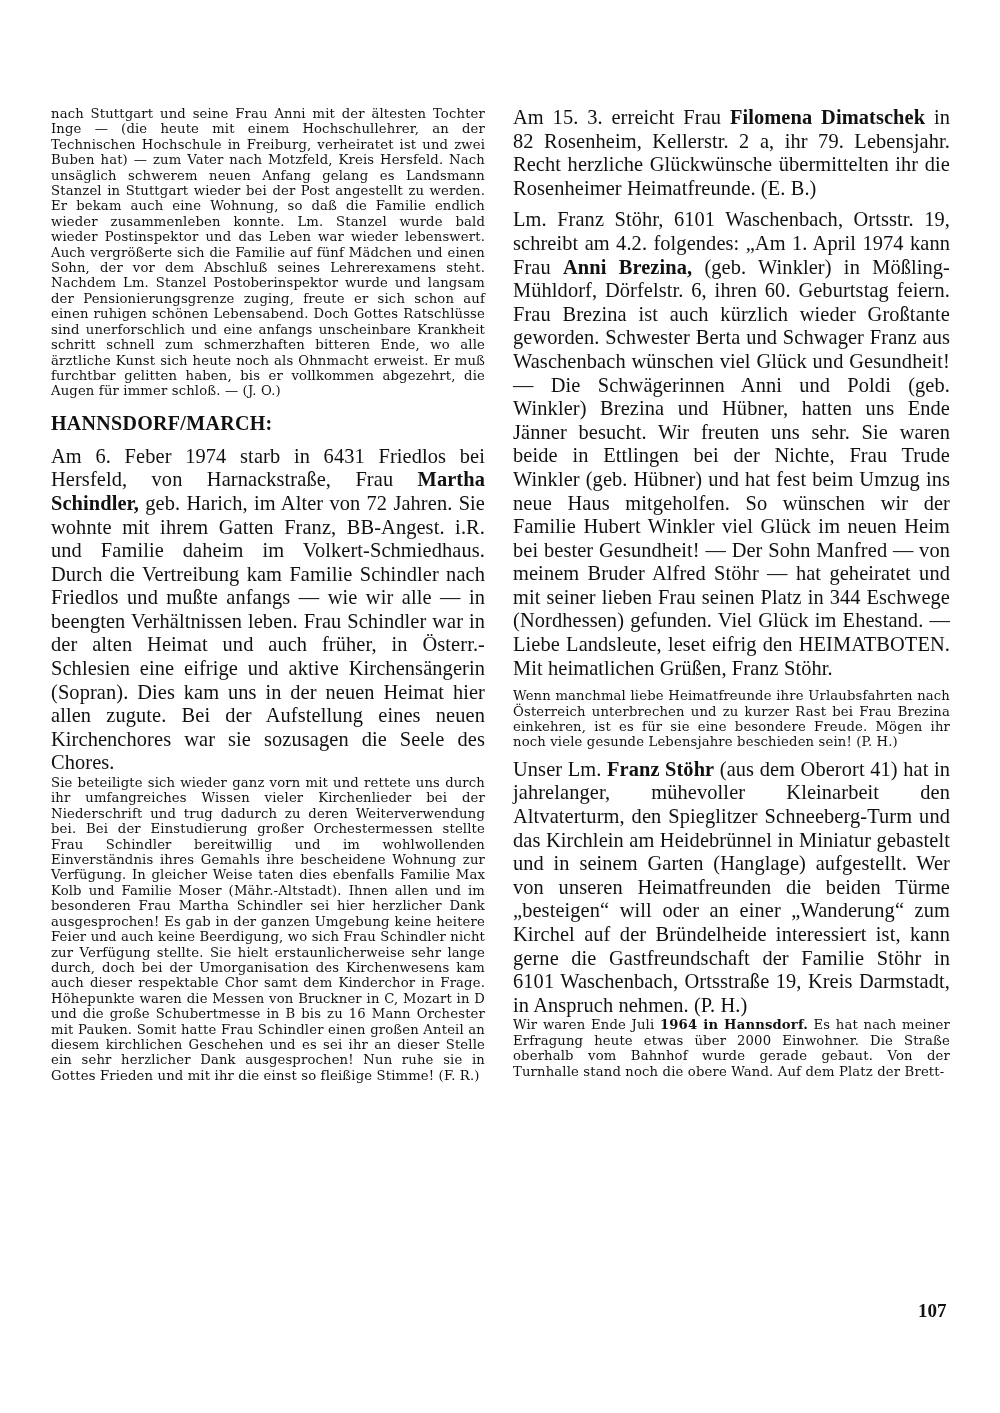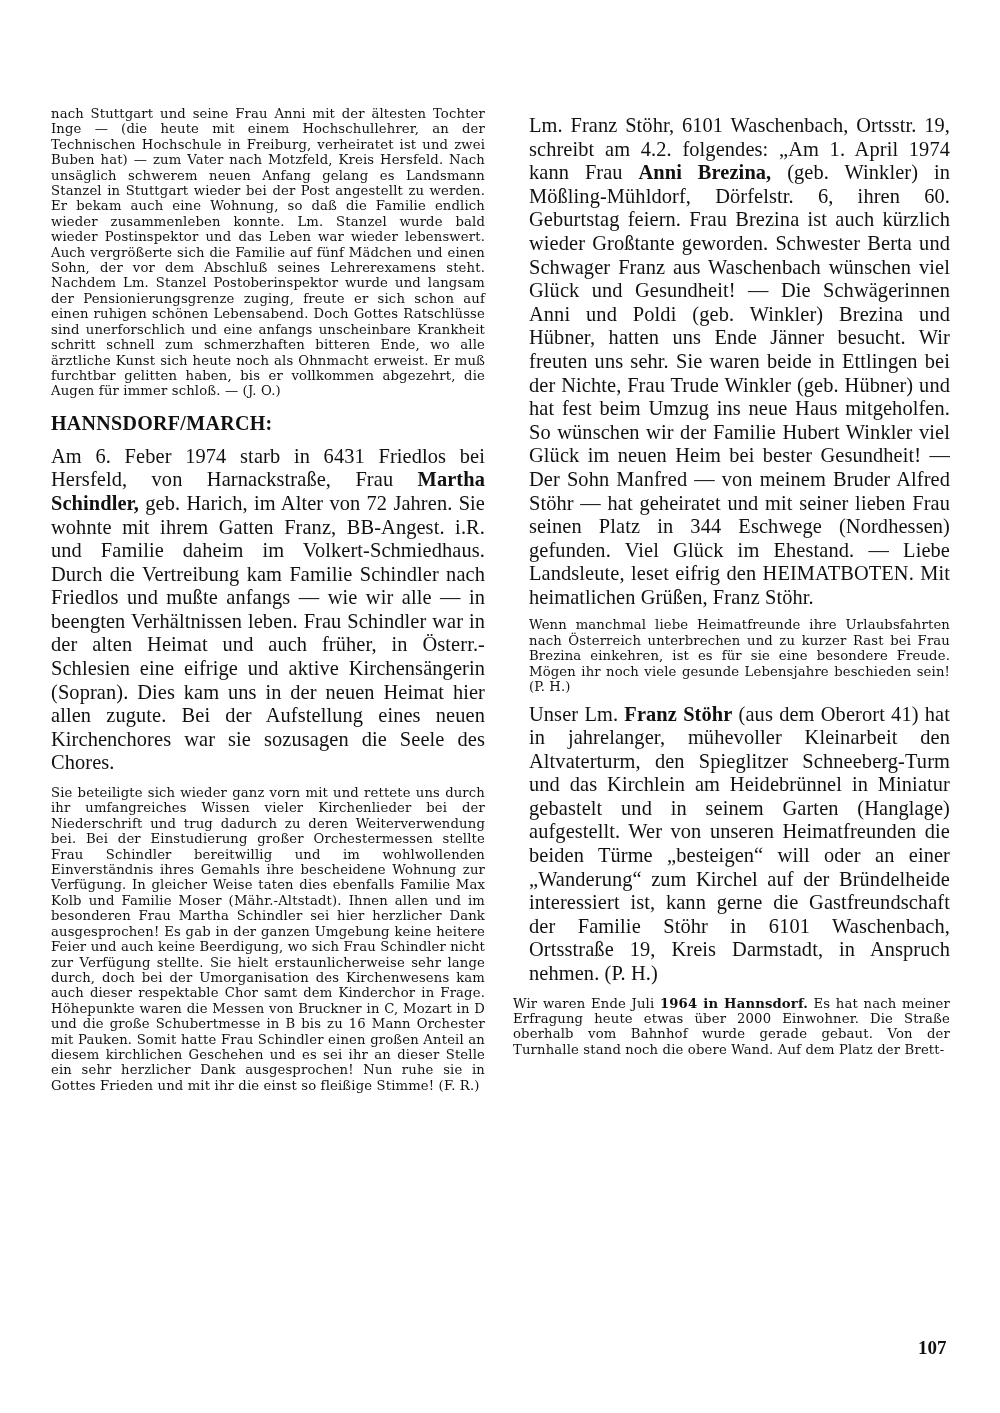--- a/index.html
+++ b/index.html
@@ -36,60 +36,60 @@
       line-height: 15.4px;
       letter-spacing: 0.15px;
     }
     
     .large {
       font-family: "Liberation Serif", serif;
       font-size: 20.4px;
       line-height: 23.6px;
       letter-spacing: 0.1px;
     }
-    .gap-s { margin-top: 8px; margin-left: 16px; }
-    .gap-m { margin-top: 10px; }
+    .gap-s { margin-top: 8px; }
+    .gap-m { }
 
     .heading {
       font-family: "Liberation Serif", serif;
       font-weight: bold;
       font-size: 20px;
       line-height: 24px;
       margin-top: 12px;
       margin-bottom: 10px;
       letter-spacing: 0.3px;
     }
     b { font-weight: bold; }
 
     .page-number {
       position: absolute;
       left: 918px;
       top: 1292px;
       font-family: "Liberation Serif", serif;
       font-weight: bold;
       font-size: 19px;
-      margin-top: 37px;
     }
   </style>
 </head>
 <body>
 
 <div class="page">
 
   <div class="col col-left">
     <p class="small">nach Stuttgart und seine Frau Anni mit der ältesten Tochter Inge — (die heute mit einem Hochschullehrer, an der Technischen Hochschule in Freiburg, verheiratet ist und zwei Buben hat) — zum Vater nach Motzfeld, Kreis Hersfeld. Nach unsäglich schwerem neuen Anfang gelang es Landsmann Stanzel in Stuttgart wieder bei der Post angestellt zu werden. Er bekam auch eine Wohnung, so daß die Familie endlich wieder zusammenleben konnte. Lm. Stanzel wurde bald wieder Postinspektor und das Leben war wieder lebenswert. Auch vergrößerte sich die Familie auf fünf Mädchen und einen Sohn, der vor dem Abschluß seines Lehrerexamens steht. Nachdem Lm. Stanzel Postoberinspektor wurde und langsam der Pensionierungsgrenze zuging, freute er sich schon auf einen ruhigen schönen Lebensabend. Doch Gottes Ratschlüsse sind unerforschlich und eine anfangs unscheinbare Krankheit schritt schnell zum schmerzhaften bitteren Ende, wo alle ärztliche Kunst sich heute noch als Ohnmacht erweist. Er muß furchtbar gelitten haben, bis er vollkommen abgezehrt, die Augen für immer schloß. — (J. O.)</p>
 
     <div class="heading">HANNSDORF/MARCH:</div>
 
     <p class="large"><span>Am 6. Feber 1974 starb in 6431 Friedlos bei Hersfeld, von Harnackstraße, Frau </span><b>Martha Schindler,</b><span> geb. Harich, im Alter von 72 Jahren. Sie wohnte mit ihrem Gatten Franz, BB-Angest. i.R. und Familie daheim im Volkert-Schmiedhaus. Durch die Vertreibung kam Familie Schindler nach Friedlos und mußte anfangs — wie wir alle — in beengten Verhältnissen leben. Frau Schindler war in der alten Heimat und auch früher, in Österr.-Schlesien eine eifrige und aktive Kirchensängerin (Sopran). Dies kam uns in der neuen Heimat hier allen zugute. Bei der Aufstellung eines neuen Kirchenchores war sie sozusagen die Seele des Chores.</span></p>
 
     <p class="small gap-m">Sie beteiligte sich wieder ganz vorn mit und rettete uns durch ihr umfangreiches Wissen vieler Kirchenlieder bei der Niederschrift und trug dadurch zu deren Weiterverwendung bei. Bei der Einstudierung großer Orchestermessen stellte Frau Schindler bereitwillig und im wohlwollenden Einverständnis ihres Gemahls ihre bescheidene Wohnung zur Verfügung. In gleicher Weise taten dies ebenfalls Familie Max Kolb und Familie Moser (Mähr.-Altstadt). Ihnen allen und im besonderen Frau Martha Schindler sei hier herzlicher Dank ausgesprochen! Es gab in der ganzen Umgebung keine heitere Feier und auch keine Beerdigung, wo sich Frau Schindler nicht zur Verfügung stellte. Sie hielt erstaunlicherweise sehr lange durch, doch bei der Umorganisation des Kirchenwesens kam auch dieser respektable Chor samt dem Kinderchor in Frage. Höhepunkte waren die Messen von Bruckner in C, Mozart in D und die große Schubertmesse in B bis zu 16 Mann Orchester mit Pauken. Somit hatte Frau Schindler einen großen Anteil an diesem kirchlichen Geschehen und es sei ihr an dieser Stelle ein sehr herzlicher Dank ausgesprochen! Nun ruhe sie in Gottes Frieden und mit ihr die einst so fleißige Stimme! (F. R.)</p>
   </div>
 
   <div class="col col-right">
+    <p class="large"><span>Am 15. 3. erreicht Frau </span><b>Filomena Dimatschek</b><span> in 82 Rosenheim, Kellerstr. 2 a, ihr 79. Lebensjahr. Recht herzliche Glückwünsche übermittelten ihr die Rosenheimer Heimatfreunde. (E. B.)</span></p>
 
     <p class="large gap-s"><span>Lm. Franz Stöhr, 6101 Waschenbach, Ortsstr. 19, schreibt am 4.2. folgendes: „Am 1. April 1974 kann Frau </span><b>Anni Brezina,</b><span> (geb. Winkler) in Mößling-Mühldorf, Dörfelstr. 6, ihren 60. Geburtstag feiern. Frau Brezina ist auch kürzlich wieder Großtante geworden. Schwester Berta und Schwager Franz aus Waschenbach wünschen viel Glück und Gesundheit! — Die Schwägerinnen Anni und Poldi (geb. Winkler) Brezina und Hübner, hatten uns Ende Jänner besucht. Wir freuten uns sehr. Sie waren beide in Ettlingen bei der Nichte, Frau Trude Winkler (geb. Hübner) und hat fest beim Umzug ins neue Haus mitgeholfen. So wünschen wir der Familie Hubert Winkler viel Glück im neuen Heim bei bester Gesundheit! — Der Sohn Manfred — von meinem Bruder Alfred Stöhr — hat geheiratet und mit seiner lieben Frau seinen Platz in 344 Eschwege (Nordhessen) gefunden. Viel Glück im Ehestand. — Liebe Landsleute, leset eifrig den HEIMATBOTEN. Mit heimatlichen Grüßen, Franz Stöhr.</span></p>
 
 
     <p class="small gap-s">Wenn manchmal liebe Heimatfreunde ihre Urlaubsfahrten nach Österreich unterbrechen und zu kurzer Rast bei Frau Brezina einkehren, ist es für sie eine besondere Freude. Mögen ihr noch viele gesunde Lebensjahre beschieden sein! (P. H.)</p>
 
     <p class="large gap-s"><span>Unser Lm. </span><b>Franz Stöhr</b><span> (aus dem Oberort 41) hat in jahrelanger, mühevoller Kleinarbeit den Altvaterturm, den Spieglitzer Schneeberg-Turm und das Kirchlein am Heidebrünnel in Miniatur gebastelt und in seinem Garten (Hanglage) aufgestellt. Wer von unseren Heimatfreunden die beiden Türme „besteigen“ will oder an einer „Wanderung“ zum Kirchel auf der Bründelheide interessiert ist, kann gerne die Gastfreundschaft der Familie Stöhr in 6101 Waschenbach, Ortsstraße 19, Kreis Darmstadt, in Anspruch nehmen. (P. H.)</span></p>
 
     <p class="small gap-m"><span>Wir waren Ende Juli </span><b>1964 in Hannsdorf.</b><span> Es hat nach meiner Erfragung heute etwas über 2000 Einwohner. Die Straße oberhalb vom Bahnhof wurde gerade gebaut. Von der Turnhalle stand noch die obere Wand. Auf dem Platz der Brett-</span></p>
   </div>

